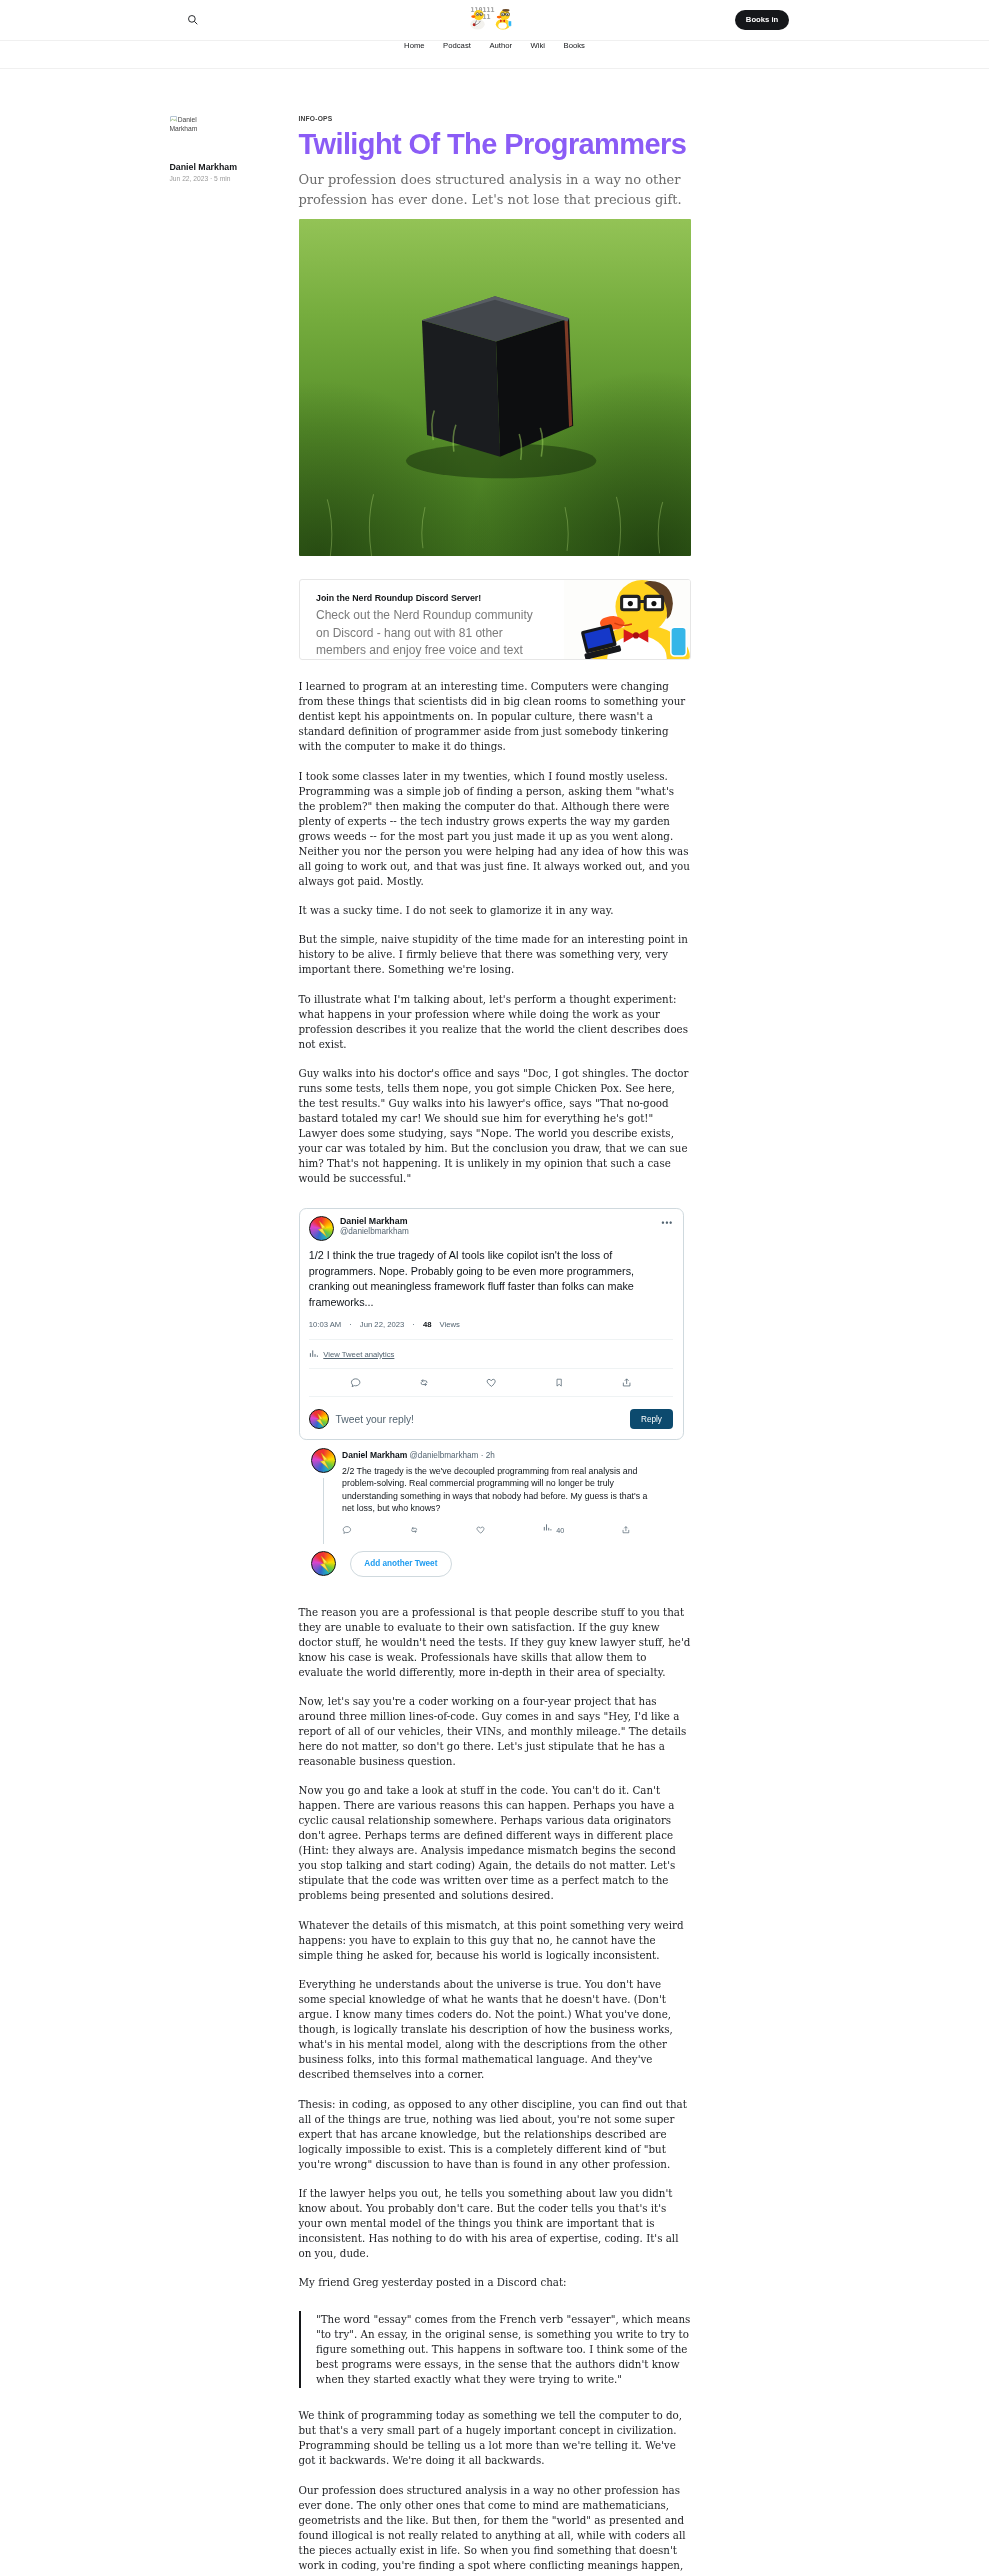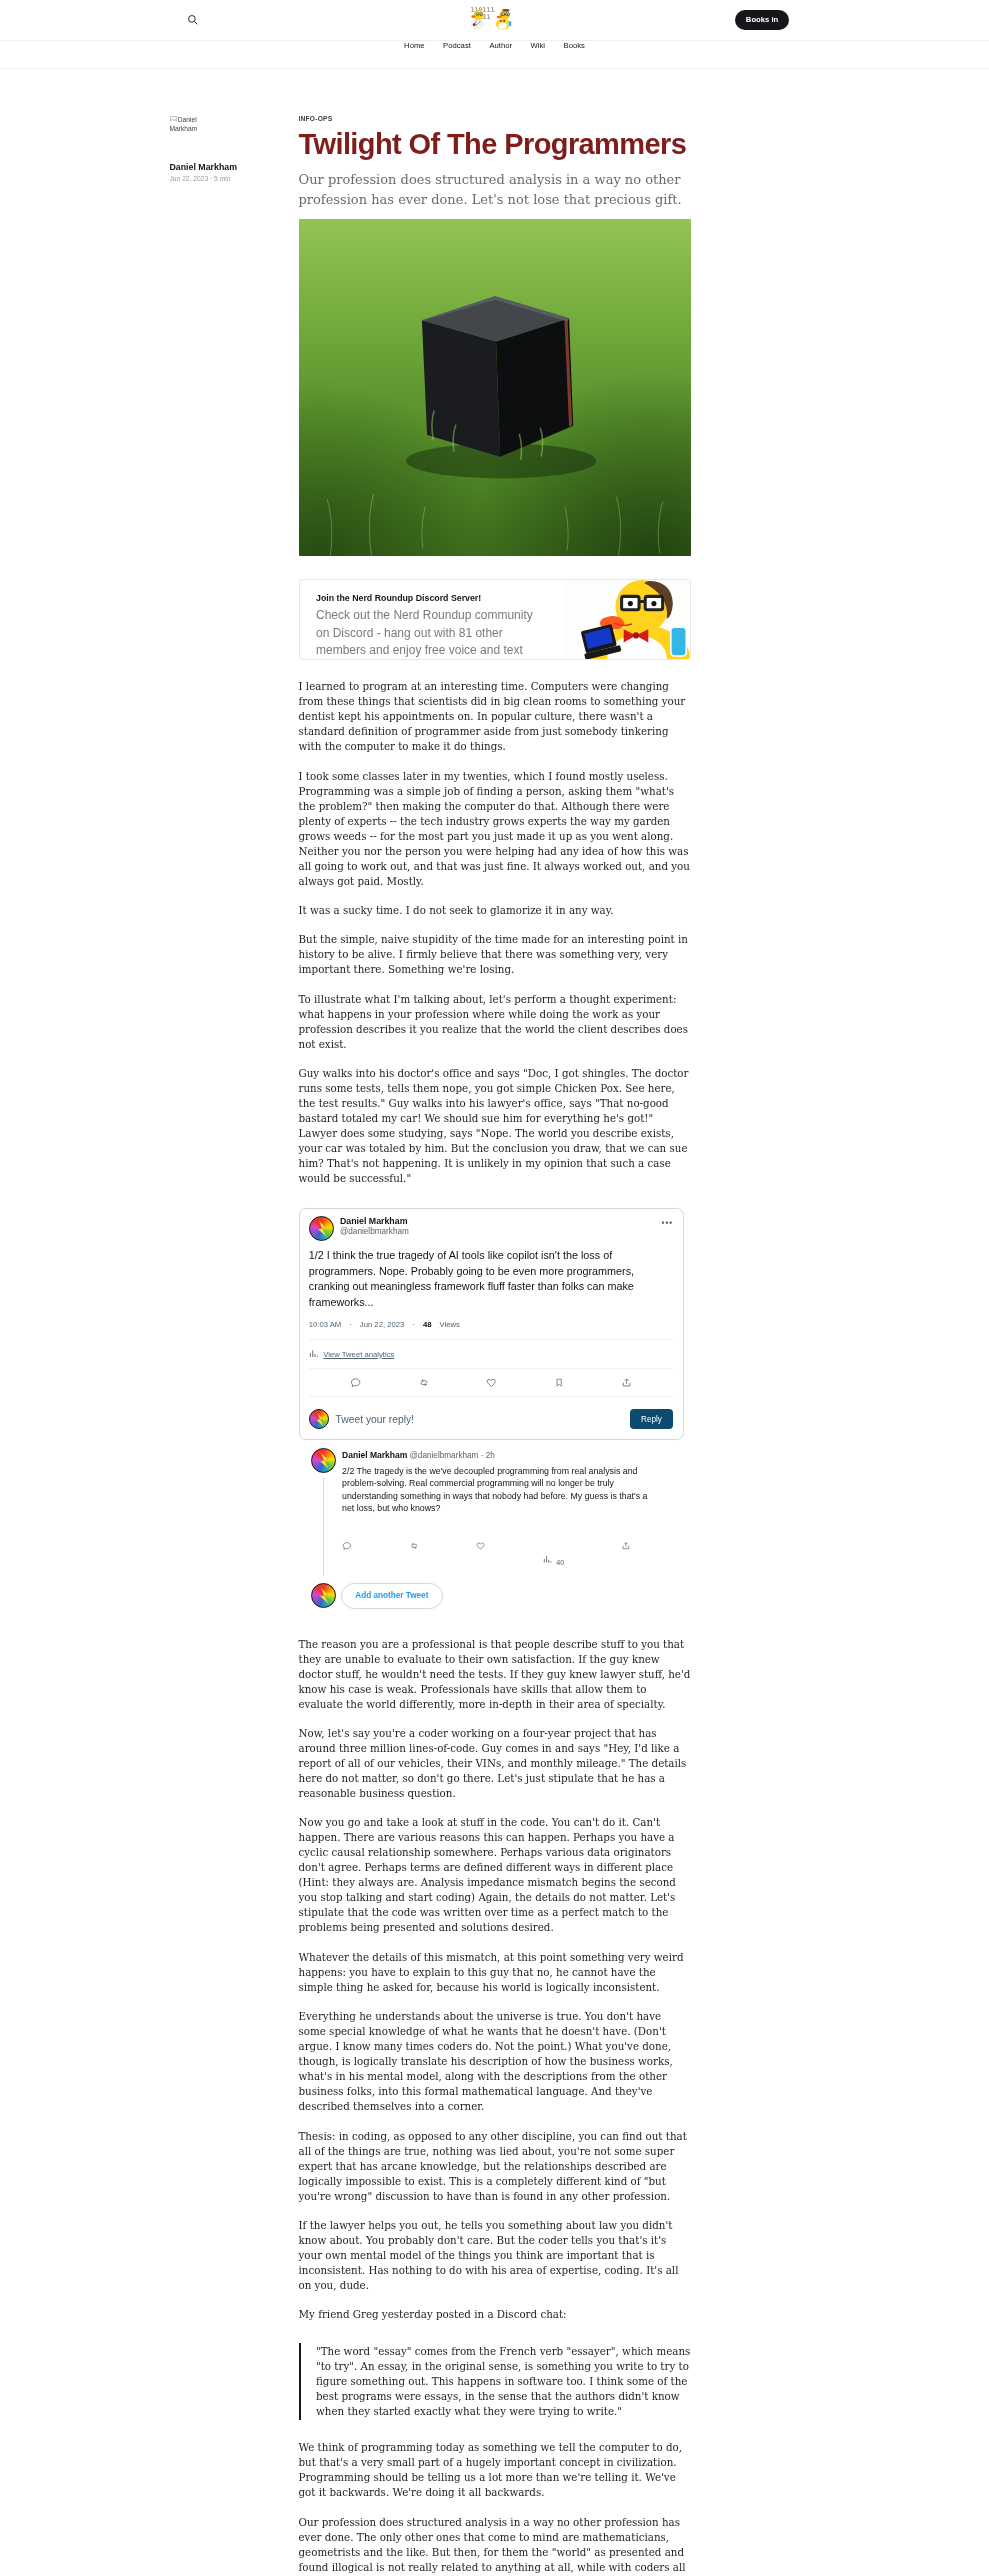--- a/index.html
+++ b/index.html
@@ -24,21 +24,21 @@
 
   
   .article-wrap { width:392px; margin:0 auto; position:relative; }
   .article-head { padding-top:46px; position:relative; }
   .author-side { position:absolute; left:-129px; top:47px; width:98px; }
   .avatar-broken { width:30px; height:30px; overflow:hidden; font-size:6.7px; line-height:8.8px; color:#444; }
   .avatar-broken svg { vertical-align:-1px; margin-right:1px; }
   .author-name { margin-top:15.5px; font-weight:bold; font-size:8.8px; color:#15171a; }
   .author-meta { margin-top:3.6px; font-size:6.7px; color:#9a9a9a; }
   .post-category { font-size:6.7px; font-weight:bold; letter-spacing:0.2px; color:#3d3d3d; text-transform:uppercase; }
-  .post-title { margin-top:7.2px; font-size:29px; line-height:1.06; font-weight:bold; letter-spacing:-0.6px; color:#7f1d1d; }
+  .post-title { margin-top:7.2px; font-size:29px; line-height:1.06; font-weight:bold; letter-spacing:-0.6px; color:#8b5cf6; }
   .post-excerpt { margin-top:10.3px; font-family:"DejaVu Serif", serif; font-size:13px; line-height:1.5; color:#6b6b6b; }
 
   
   .hero-figure { margin-top:9.3px; width:392px; height:337px; position:relative; overflow:hidden; border-radius:1px;
     background:
       radial-gradient(circle at 90% 100%, rgba(10,30,5,.55), transparent 38%),
       radial-gradient(circle at 5% 100%, rgba(10,30,5,.45), transparent 35%),
       linear-gradient(180deg,#93c356 0%, #76ad3e 28%, #578f2a 62%, #3f701d 100%);
   }
   .hero-figure svg { position:absolute; left:0; top:0; }
@@ -80,22 +80,22 @@
   .t-replyrow { display:flex; align-items:center; gap:6.2px; padding:5.2px 0 6.2px; }
   .t-reply-placeholder { flex:1; font-size:10.3px; color:#536471; cursor:text; }
   .t-reply-btn { background:#0c4a6e; color:#fff; border:none; font-weight:normal; font-size:8.2px; border-radius:4px; padding:5.7px 11.3px; cursor:pointer; }
   .tweet-thread { position:relative; padding:8.2px 9.3px 0 12.4px; }
   .thread-line { position:absolute; left:24px; top:38px; bottom:33px; width:1px; background:#cfd9de; }
   .tt-content { margin-left:6.2px; flex:1; }
   .tt-nameline { font-size:8.2px; color:#536471; }
   .tt-nameline .t-name { font-size:8.5px; }
   .tt-text { margin-top:2.1px; font-size:8.8px; line-height:12.4px; color:#0f1419; max-width:319px; }
   .tt-actions { margin-top:8.2px; display:flex; align-items:center; gap:0; width:289px; justify-content:space-between; }
-  .tt-views { display:flex; align-items:flex-start; gap:4.1px; color:#536471; font-size:7.2px;margin-top:32px; }
-  .t-addrow { display:flex; align-items:center; gap:5px; margin-top:13.4px; position:relative; }
+  .tt-views { display:flex; align-items:flex-start; gap:4.1px; color:#536471; font-size:7.2px; }
+  .t-addrow { display:flex; align-items:center; gap:14px; margin-top:13.4px; position:relative; }
   .t-add-btn { background:#fff; border:0.5px solid #cfd9de; color:#1d9bf0; font-weight:bold; font-size:8.2px; border-radius:13.4px; padding:7.2px 13.4px; cursor:pointer; }
 </style>
 </head>
 <body>
 
 <header class="site-header">
   <div class="header-top">
     <div class="header-inner">
       <span class="search-btn">
         <svg width="11.3" height="11.3" viewBox="0 0 22 22" fill="none" stroke="#15171a" stroke-width="1.8">

